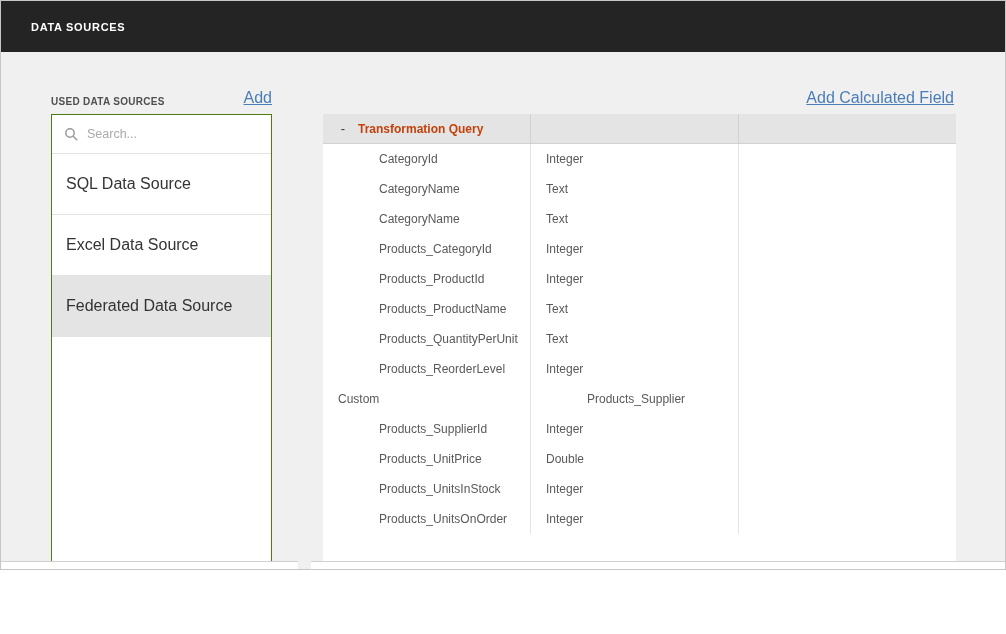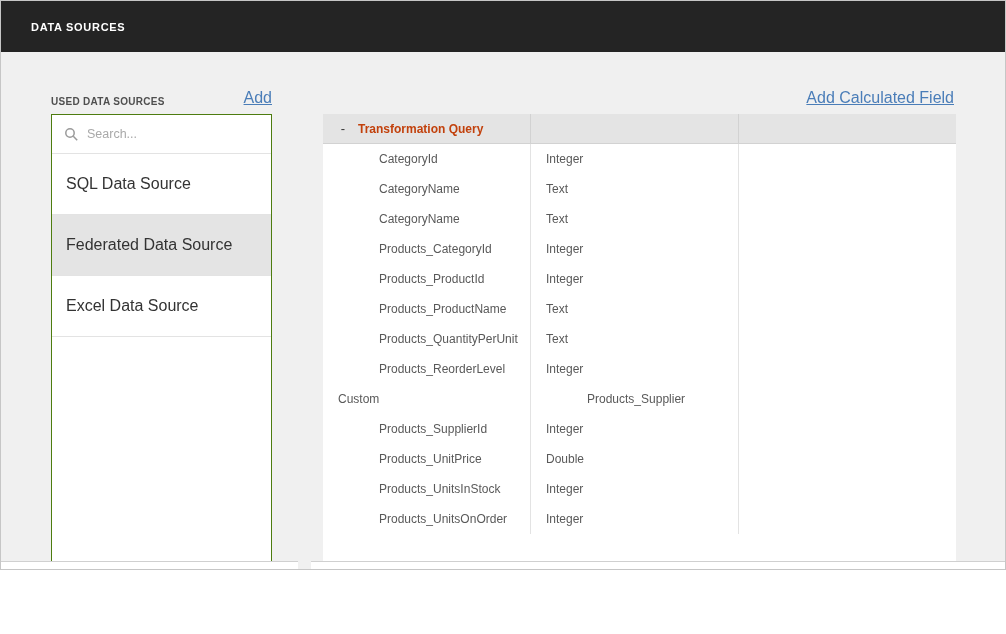--- a/index.html
+++ b/index.html
@@ -104,25 +104,25 @@
       <div class="search-row">
         <svg width="15" height="15" viewBox="0 0 15 15">
           <circle cx="6" cy="6" r="4.2" fill="none" stroke="#9a9a9a" stroke-width="1.5"></circle>
           <line x1="9.3" y1="9.3" x2="13.2" y2="13.2" stroke="#9a9a9a" stroke-width="1.5"></line>
         </svg>
         <input class="search-input" type="text" placeholder="Search..." style="">
       </div>
       <div class="ds-item">
         <span>SQL Data Source</span>
       </div>
+      <div class="ds-item">
+        <span>Excel Data Source</span>
+      </div>
       <div class="ds-item selected">
         <span>Federated Data Source</span>
-      </div>
-      <div class="ds-item">
-        <span>Excel Data Source</span>
       </div>
     </div>
 
     <a class="link right-link">Add Calculated Field</a>
 
     <div class="grid">
       <div class="grid-header">
         <div class="gh-cell c1">
           <span class="collapse">-</span>
           <span class="gh-title">Transformation Query</span>

